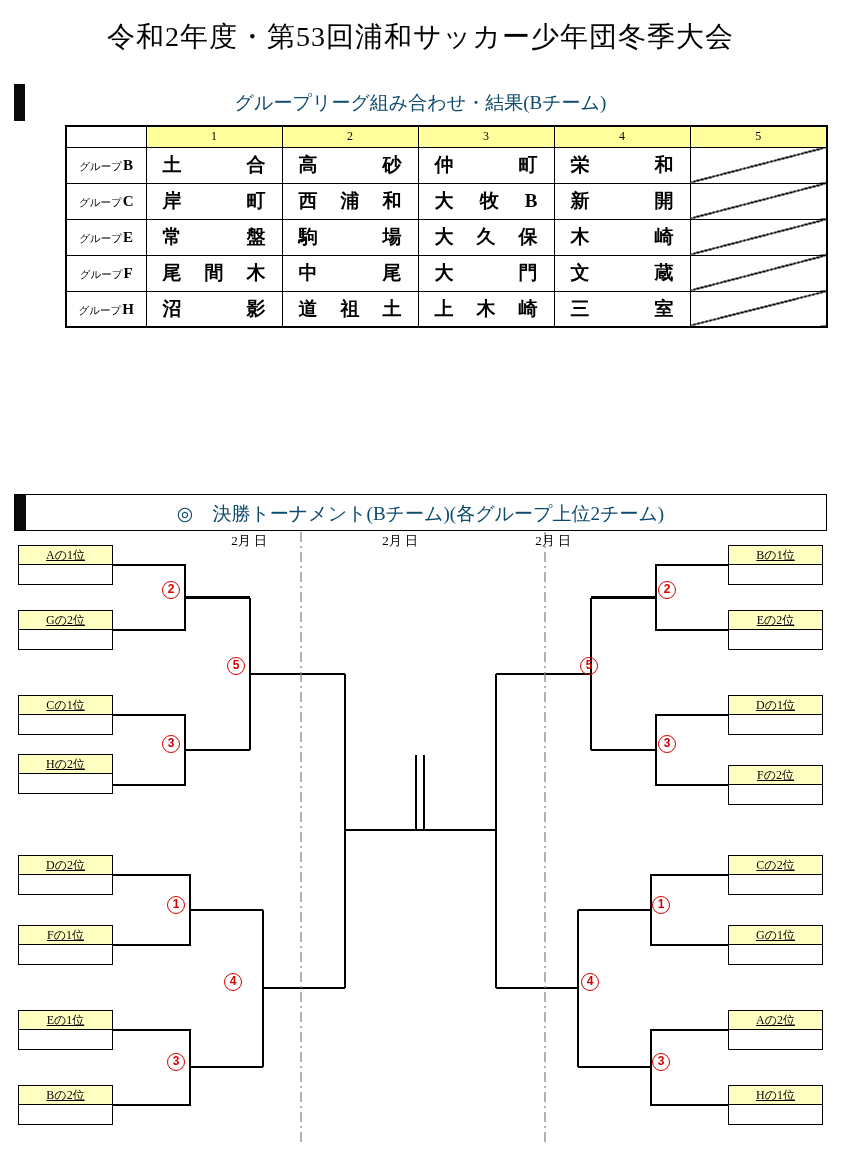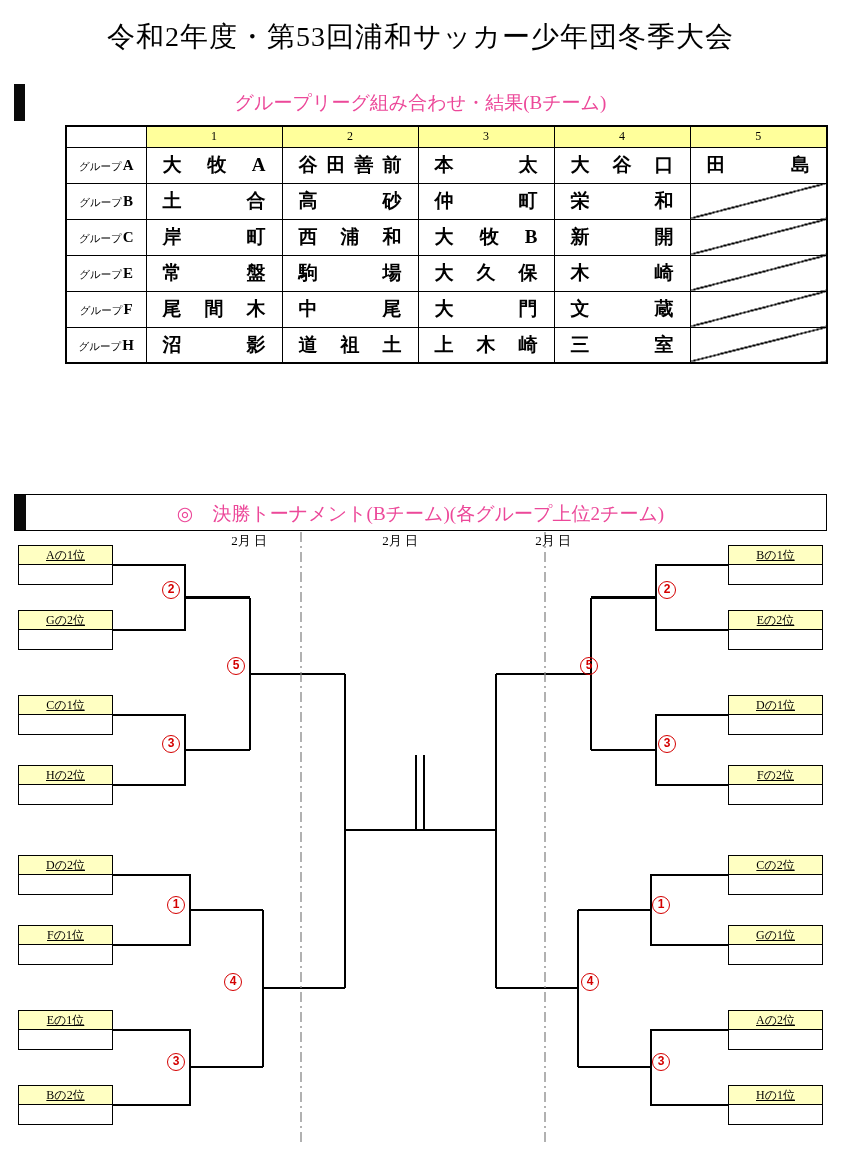--- a/index.html
+++ b/index.html
@@ -4,21 +4,21 @@
 <style>
   * { margin:0; padding:0; box-sizing:border-box; }
   body { background:#e8e8e8; font-family:"Liberation Serif","DejaVu Serif",serif; }
   .page { position:relative; width:841px; height:1157px; background:#ffffff; margin:0 auto; overflow:hidden; }
 
   .title { position:absolute; top:18px; left:0; width:100%; text-align:center;
            font-size:28px; font-weight:normal; letter-spacing:1px; color:#000; }
 
   .section-header { position:absolute; left:14px; right:14px; height:37px; }
   .section-header .accent { position:absolute; left:0; top:0; width:11px; height:100%; background:#0a0a0a; }
-  .section-header .htext { display:block; width:100%; line-height:37px; text-align:center; font-size:19px; color:#ec4899; }
+  .section-header .htext { display:block; width:100%; line-height:37px; text-align:center; font-size:19px; color:#0c4a6e; }
   #sec1 { top:84px; }
   #sec2 { top:494px; border:1px solid #000; }
 
   
   .league-table { position:absolute; top:125px; left:65px; border-collapse:collapse;
                   table-layout:fixed; width:761px; border:2px solid #000; }
   .league-table th, .league-table td { border:1px solid #000; }
   .num-head { height:21px; background:#ffff9b; font-size:12px; font-weight:normal; text-align:center; }
   .corner { background:#ffffff; }
   .grp { height:36px; background:#fff; font-weight:normal; text-align:center; white-space:nowrap; }
@@ -72,28 +72,20 @@
         <th class="num-head corner"></th>
         <th class="num-head">1</th>
         <th class="num-head">2</th>
         <th class="num-head">3</th>
         <th class="num-head">4</th>
         <th class="num-head">5</th>
       </tr>
     </thead>
     <tbody>
       <tr>
-        <th class="grp"><span class="gp">グループ</span><span class="gl">A</span></th>
-        <td class="team">大牧A</td>
-        <td class="team">谷田善前</td>
-        <td class="team">本太</td>
-        <td class="team">大谷口</td>
-        <td class="team">田島</td>
-      </tr>
-      <tr>
         <th class="grp"><span class="gp">グループ</span><span class="gl">B</span></th>
         <td class="team">土合</td>
         <td class="team">高砂</td>
         <td class="team">仲町</td>
         <td class="team">栄和</td>
         <td class="diag"></td>
       </tr>
       <tr>
         <th class="grp"><span class="gp">グループ</span><span class="gl">C</span></th>
         <td class="team">岸町</td>
@@ -154,21 +146,21 @@
         <div class="slot-blank"></div>
       </div>
     <div class="slot" style="top:78px;left:18px">
         <div class="slot-lbl">Gの2位</div>
         <div class="slot-blank"></div>
       </div>
     <div class="slot" style="top:163px;left:18px">
         <div class="slot-lbl">Cの1位</div>
         <div class="slot-blank"></div>
       </div>
-    <div class="slot" style="top:233px;left:18px">
+    <div class="slot" style="top:222px;left:18px">
         <div class="slot-lbl">Hの2位</div>
         <div class="slot-blank"></div>
       </div>
     <div class="slot" style="top:323px;left:18px">
         <div class="slot-lbl">Dの2位</div>
         <div class="slot-blank"></div>
       </div>
     <div class="slot" style="top:393px;left:18px">
         <div class="slot-lbl">Fの1位</div>
         <div class="slot-blank"></div>

